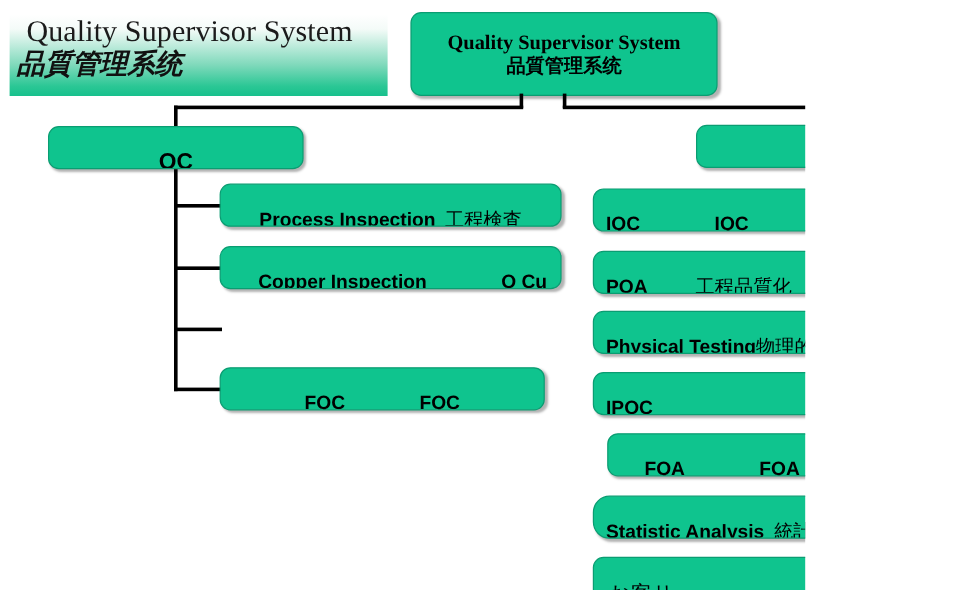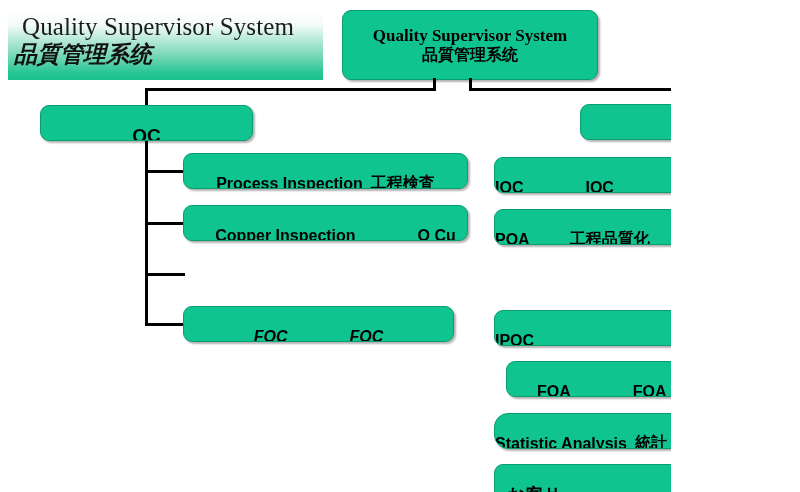--- a/index.html
+++ b/index.html
@@ -71,26 +71,26 @@
     color: #000000;
     font-family: "Liberation Sans", sans-serif;
     font-weight: bold;
     font-size: 16px;
     display: flex;
     align-items: center;
     overflow: hidden;
     white-space: nowrap;
   }
   .node.center { justify-content: center; }
-  .node.padded { }
+  .node.padded { padding-left: 10px; }
 
   .node .seg { display: inline-block; margin-top: 25px; }
   .node .cjk {
     font-family: "DejaVu Sans", sans-serif;
-    font-weight: bold;
+    font-weight: normal;
   }
 
   
   .node.root {
     flex-direction: column;
     justify-content: center;
     align-items: center;
     line-height: 1.18;
   }
   .node.root .t-en {
@@ -149,21 +149,21 @@
     <span class="seg cjk">工程検査</span>
   </div>
 
   <div class="node center" style="left:183px; top:205px; width:285px; height:36px;padding-left:20px;">
     <span class="seg">Copper Inspection</span>
     <span class="gap-lg"></span>
     <span class="seg">Q Cu</span>
   </div>
 
 
-  <div class="node center" style="left:183px; top:306px; width:271px; height:36px;font-style:italic;">
+  <div class="node center" style="left:183px; top:306px; width:271px; height:36px;">
     <span class="seg">FQC</span>
     <span class="gap-lg"></span>
     <span class="seg">FQC</span>
   </div>
 
   <div class="node center" style="left:580px; top:104px; width:213px; height:36px; font-size:19px; justify-content:flex-end; padding-right:30px;">
     <span class="seg">Q</span>
   </div>
 
   <div class="node padded" style="left:494px; top:157px; width:230px; height:36px;">
@@ -171,20 +171,24 @@
     <span class="gap-lg"></span>
     <span class="seg">IQC</span>
   </div>
 
   <div class="node padded" style="left:494px; top:209px; width:230px; height:36px;">
     <span class="seg">PQA</span>
     <span class="gap-md"></span>
     <span class="seg cjk">工程品質化</span>
   </div>
 
+  <div class="node padded" style="left:494px; top:259px; width:230px; height:36px;">
+    <span class="seg">Physical Testing</span>
+    <span class="seg cjk">物理的</span>
+  </div>
 
   <div class="node padded" style="left:494px; top:310px; width:230px; height:36px;">
     <span class="seg">IPQC</span>
   </div>
 
   <div class="node padded" style="left:506px; top:361px; width:230px; height:36px; padding-left:30px;">
     <span class="seg">FQA</span>
     <span class="gap-lg"></span>
     <span class="seg">FQA</span>
   </div>

